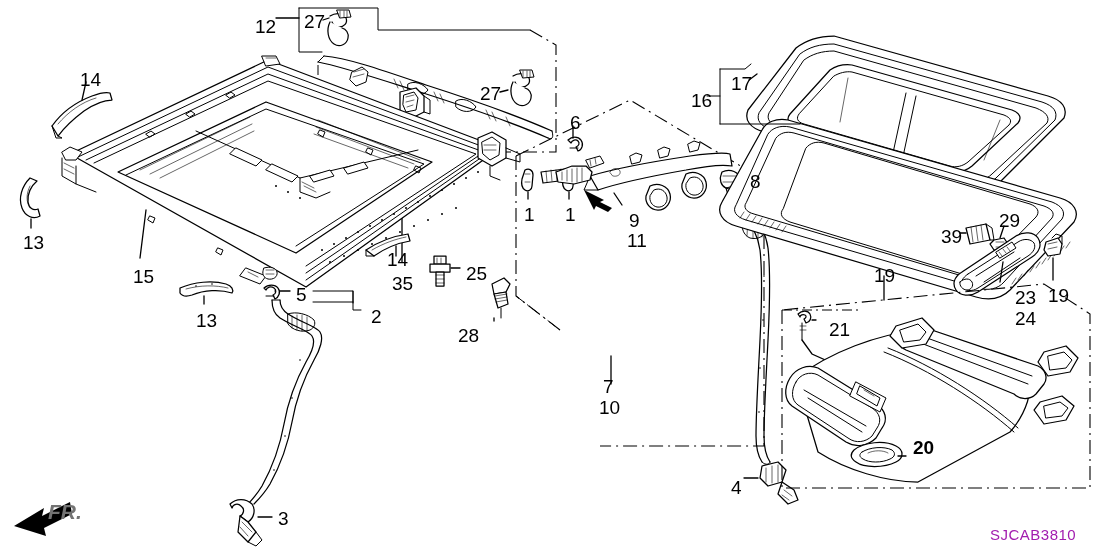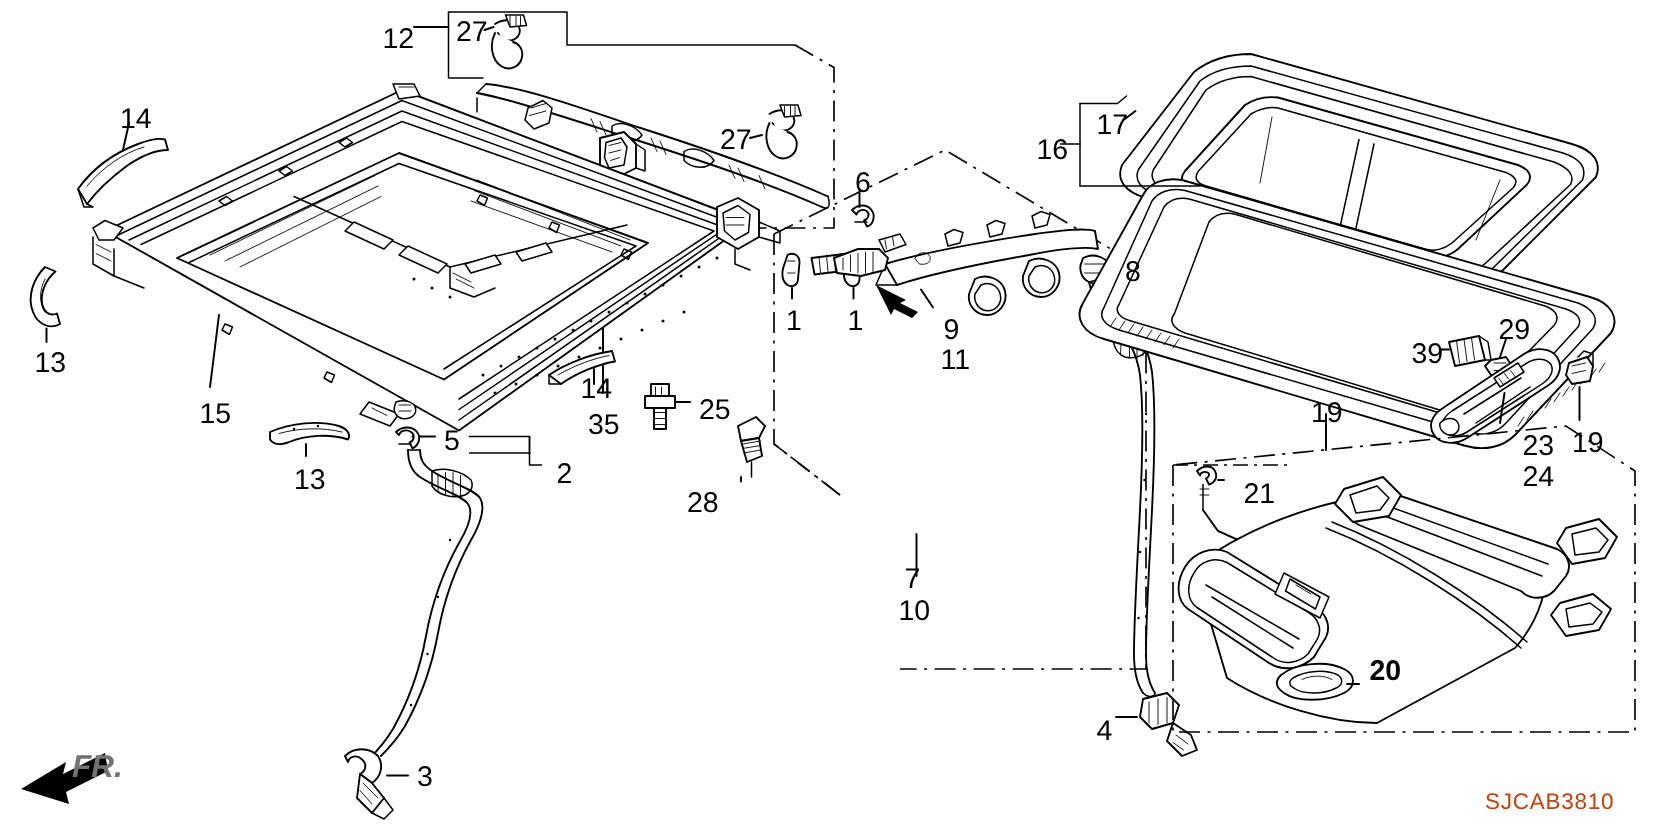--- a/index.html
+++ b/index.html
@@ -3,21 +3,21 @@
 <meta charset="utf-8">
 <title>Parts Diagram</title>
 <style>
   html,body{margin:0;padding:0;background:#ffffff;}
   body{width:1108px;height:554px;overflow:hidden;
        font-family:"Liberation Sans","DejaVu Sans",sans-serif;color:#000;}
   #stage{position:relative;width:1024px;height:554px;background:#fff;}
   #stage svg{position:absolute;left:0;top:0;}
   .callout{position:absolute;font-size:19px;font-weight:400;color:#000;
            line-height:1;white-space:nowrap;letter-spacing:0px;}
-  .watermark{position:absolute;font-size:15px;color:#c2410c;letter-spacing:.5px;}
+  .watermark{position:absolute;font-size:15px;color:#a21caf;letter-spacing:.5px;}
   .frtext{position:absolute;font-size:21px;font-weight:bold;font-style:italic;color:#737373;}
 </style>
 </head>
 <body>
 
 <div id="stage">
 
 <svg width="1108" height="554" viewBox="0 0 1108 554" xmlns="http://www.w3.org/2000/svg">
   <defs>
     <style>

